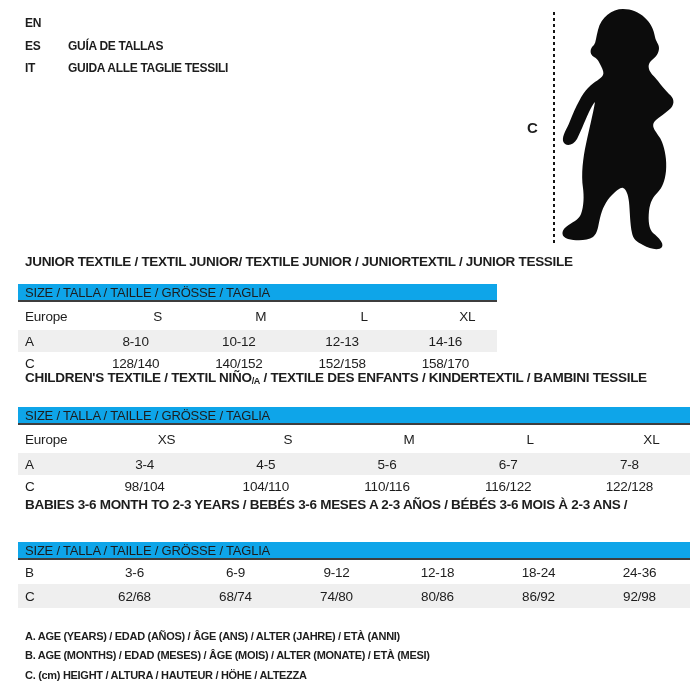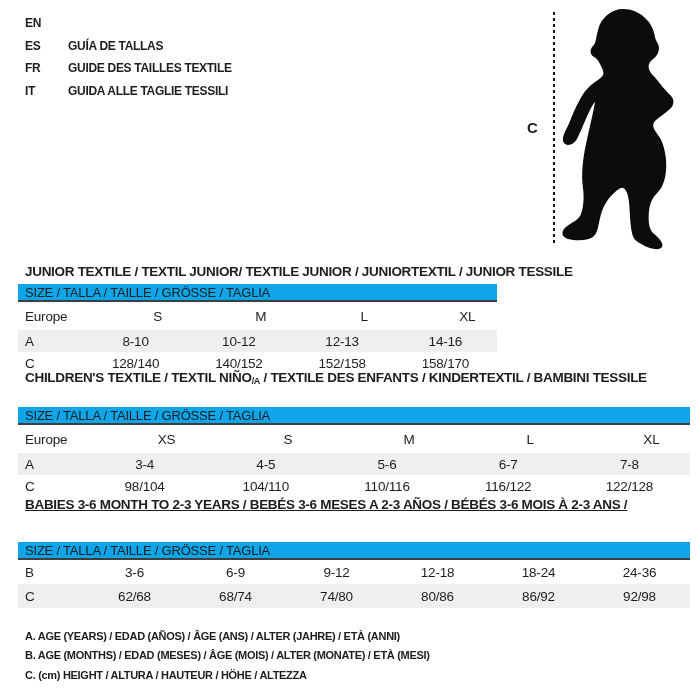--- a/index.html
+++ b/index.html
@@ -15,21 +15,21 @@
   
   .figure { position:absolute; left:560px; top:4px; width:140px; height:250px; }
   .dash-line { position:absolute; left:553px; top:12px; width:2px; height:233px;
     background-image:repeating-linear-gradient(to bottom,#141414 0 3px,transparent 3px 6px); }
   .c-label { position:absolute; left:527px; top:119px; font-weight:700; font-size:15px; }
 
   
   .sec-title { position:absolute; left:25px; font-weight:700; font-size:13.5px;
                letter-spacing:-0.3px; white-space:nowrap; }
   .sub { font-size:9px; vertical-align:-2px; font-weight:700; }
-  .two-line { line-height:19px;text-decoration:underline; }
+  .two-line { line-height:19px; }
 
   
   .tbl { position:absolute; left:18px; }
   .tbl-header { height:18px; background:#0ea5e9; border-bottom:2px solid #3e3e3e;
                 display:flex; align-items:center; padding-left:7px;
                 font-size:13px; letter-spacing:-0.2px; }
   .trow { display:flex; align-items:center; font-size:13.5px; letter-spacing:-0.2px; }
   .size-row { height:28px;gap:44px; }
   .data-row { height:22px; }
   .t3 .data-row { height:24px; }
@@ -48,24 +48,20 @@
 
   <div class="lang-block">
     <div class="lang-row">
       <span class="lang-code">EN</span>
     </div>
     <div class="lang-row">
       <span class="lang-code">ES</span>
       <span>GUÍA DE TALLAS</span>
     </div>
     <div class="lang-row">
-      <span class="lang-code">FR</span>
-      <span>GUIDE DES TAILLES TEXTILE</span>
-    </div>
-    <div class="lang-row">
       <span class="lang-code">IT</span>
       <span>GUIDA ALLE TAGLIE TESSILI</span>
     </div>
   </div>
 
   <div class="c-label">C</div>
   <div class="dash-line"></div>
   <div class="figure">
     <svg width="140" height="250" viewBox="0 0 140 250">
       <path fill="#0c0c0c" d="M63,5
@@ -77,21 +73,21 @@
         C38,229 38,222 40,214 C42,205 46,197 52,191 C57,186 61,183 63,184
         C66,185 68,190 69,198 C70,208 70,220 72,229 C73,235 77,238 83,241
         C90,245 99,247 102,243 C104,239 99,234 93,229 C89,225 88,217 89,207
         C90,198 93,193 98,188 C102,184 105,177 106,167 C107,156 105,146 102,138
         C100,133 97,130 96,128 C93,124 92,120 95,117 C99,113 106,109 111,104
         C115,99 114,94 109,90 C105,86 101,81 98,77 C94,72 90,69 89,65
         C88,61 89,59 92,56 C96,53 99,49 99,44 C99,40 96,38 95,33 C93,18 80,5 63,5 Z"></path>
     </svg>
   </div>
 
-  <div class="sec-title" style="top:264px;">JUNIOR TEXTILE / TEXTIL JUNIOR/ TEXTILE JUNIOR / JUNIORTEXTIL / JUNIOR TESSILE</div>
+  <div class="sec-title" style="top:254px;">JUNIOR TEXTILE / TEXTIL JUNIOR/ TEXTILE JUNIOR / JUNIORTEXTIL / JUNIOR TESSILE</div>
   <div class="tbl" style="top:284px; width:479px;">
     <div class="tbl-header">SIZE / TALLA / TAILLE / GRÖSSE / TAGLIA</div>
     <div class="trow size-row">
       <span class="lbl">Europe</span>
       <span class="cell">S</span>
       <span class="cell">M</span>
       <span class="cell">L</span>
       <span class="cell">XL</span>
     </div>
     <div class="trow data-row shaded">

